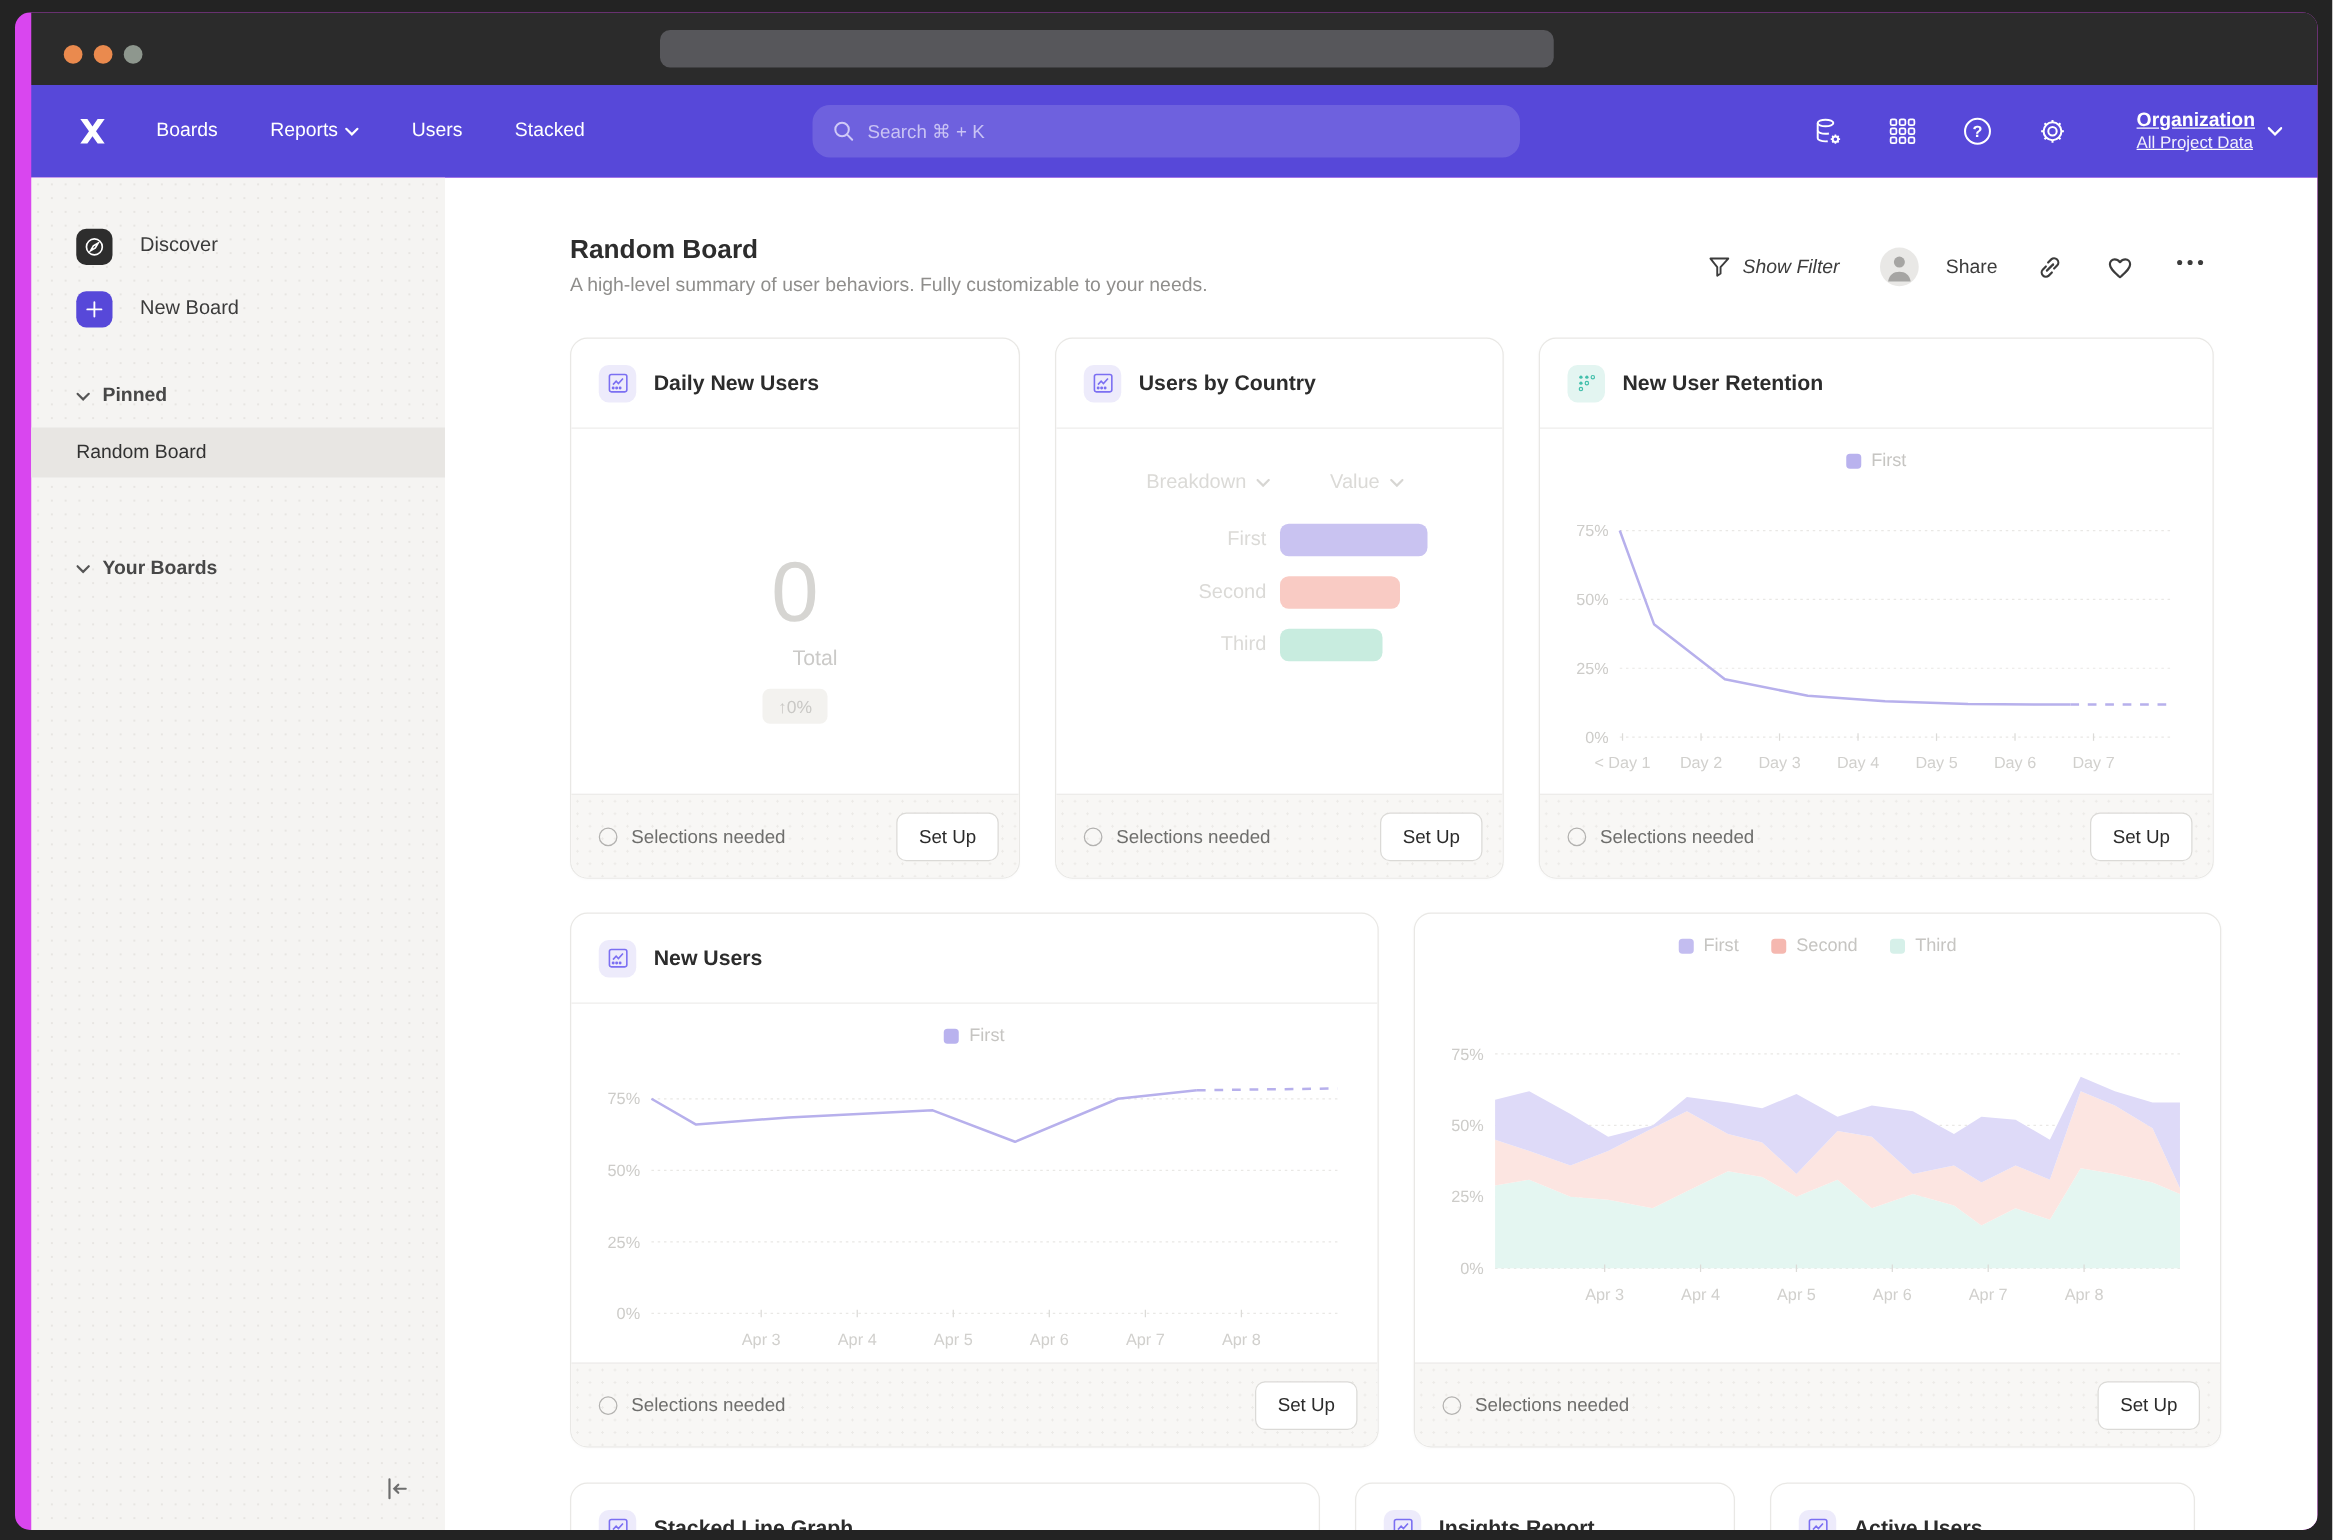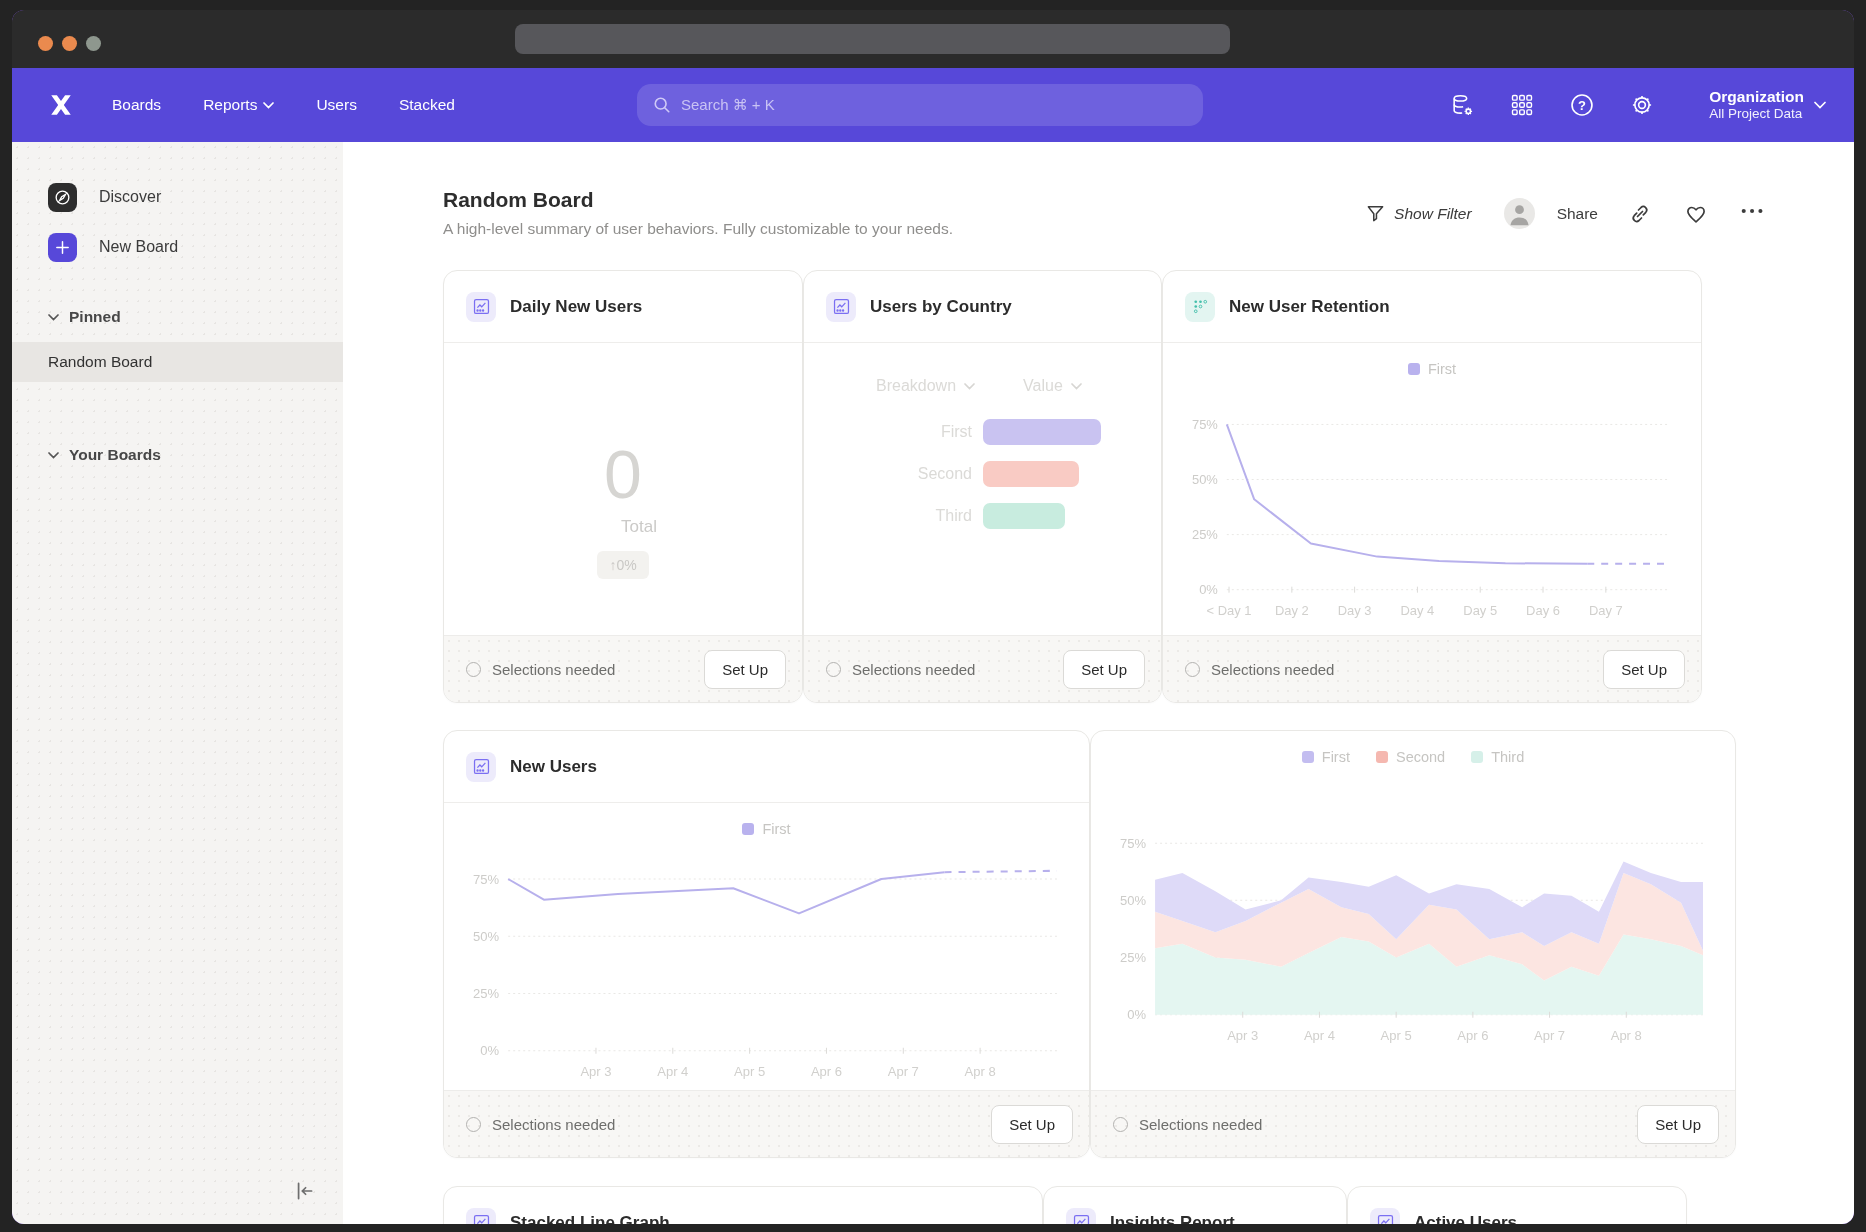--- a/index.html
+++ b/index.html
@@ -1,35 +1,35 @@
 <!DOCTYPE html>
 <html><head>
 <meta charset="utf-8">
 <style>
   * { margin:0; padding:0; box-sizing:border-box; }
   body { font-family:"Liberation Sans","DejaVu Sans",sans-serif; }
   .screen { width:1866px; height:1232px; background:#232323; position:relative; overflow:hidden; }
   .window { position:absolute; left:12px; top:10px; width:1842px; height:1214px;
-            border-radius:12px; overflow:hidden; background:#8b5cf6; display:flex; flex-direction:column; }
+            border-radius:12px; overflow:hidden; background:#d946ef; display:flex; flex-direction:column;padding-left:13px; }
   
   .titlebar { height:58px; background:#2b2b2b; position:relative; flex:0 0 auto; }
   .traffic { position:absolute; left:26px; top:26px; display:flex; gap:9px; }
   .tl { width:15px; height:15px; border-radius:50%; display:inline-block; }
   .urlbar { position:absolute; left:503px; top:14px; width:715px; height:30px; border-radius:8px; background:#57575b; color:#ccc; font-size:13px; line-height:30px; padding:0 12px; }
   
   .topnav { height:74px; background:#5748d9; position:relative; display:flex; align-items:center; padding:0 28px 0 36px; flex:0 0 auto; }
   .logo { width:26px; height:26px; display:flex; align-items:center; }
   .nav-items { display:flex; align-items:center; gap:42px; margin-left:38px; }
   .nav-item { color:#fff; font-size:15.5px; font-weight:500; display:flex; align-items:center; gap:6px; cursor:default; }
   .nav-search { position:absolute; left:625px; top:16px; width:566px; height:42px; background:rgba(255,255,255,.14); border-radius:14px; display:flex; align-items:center; padding:0 16px; gap:10px; }
   .nav-search span { color:#c9c3f4; font-size:15px; }
   .nav-right { margin-left:auto; display:flex; align-items:center; gap:34px; }
   .nav-ic { width:26px; height:26px; display:flex; align-items:center; justify-content:center; }
   .org { display:flex; align-items:center; gap:10px; margin-left:20px; color:#fff; }
-  .org-txt { display:flex; flex-direction:column; line-height:1.25; }
+  .org-txt { display:flex; flex-direction:column; line-height:1.25;text-decoration:underline; }
   .org-name { font-size:15.5px; font-weight:700; }
   .org-proj { font-size:13.5px; color:rgba(255,255,255,.92); }
   
   .app-body { flex:1; display:flex; min-height:0; }
   .sidebar { width:331px; background:#f5f4f2; position:relative; flex:0 0 auto;
              background-image:radial-gradient(#e7e5e2 1px, transparent 1px); background-size:11px 11px; }
   .side-item { display:flex; align-items:center; gap:22px; padding:0 0 0 36px; height:30px; margin-top:40px; cursor:default; }
   .side-item + .side-item { margin-top:20px; }
   .side-ic { width:29px; height:29px; border-radius:8px; display:flex; align-items:center; justify-content:center; flex:0 0 auto; }
   .side-ic.dark { background:#2d2d2d; }
@@ -45,21 +45,21 @@
   .board-header { display:flex; align-items:flex-start; }
   .board-title { font-size:21px; font-weight:700; color:#2d2d2d; }
   .board-sub { margin-top:8px; font-size:15.5px; color:#8f8e8c; }
   .board-actions { margin-left:auto; display:flex; align-items:center; gap:0; padding-top:10px; }
   .act-filter { display:flex; align-items:center; gap:9px; font-size:15.5px; color:#3c3c3c; margin-right:32px; cursor:default;font-style:italic; }
   .avatar { width:31px; height:31px; border-radius:50%; background:#e9e8e6; overflow:hidden; display:flex; align-items:center; justify-content:center; }
   .act-share { font-size:15.5px; color:#3c3c3c; margin:0 30px 0 22px; cursor:default; }
   .act-ic { width:24px; height:24px; margin-right:32px; cursor:default; }
   .act-ic:last-child { margin-right:0; }
   
-  .cards-grid { display:grid; }
+  .cards-grid { display:grid; gap:28px; }
   .row1 { margin-top:32px; grid-template-columns:360px 359px 540px; }
   .row2 { margin-top:27px; grid-template-columns:647px 646px; }
   .row3 { margin-top:28px; grid-template-columns:600px 304px 340px; }
   .row1 .card { height:433px; } .row2 .card { height:428px; } .row3 .card { height:300px; }
   .card { background:#fff; border:1px solid #e9e8e5; border-radius:14px; display:flex; flex-direction:column; overflow:hidden; box-shadow:0 1px 2px rgba(0,0,0,.02); }
   .card-head { height:72px; flex:0 0 auto; display:flex; align-items:center; gap:14px; padding:0 22px; border-bottom:1px solid #eeedeb; }
   .card-ic { width:30px; height:30px; border-radius:8px; background:#edebfb; display:flex; align-items:center; justify-content:center; flex:0 0 auto; }
   .card-ic.mint { background:#e3f5f1; }
   .card-title { font-size:17px; font-weight:700; color:#2c2c2c; }
   .card-body { flex:1; min-height:0; display:flex; flex-direction:column; }

